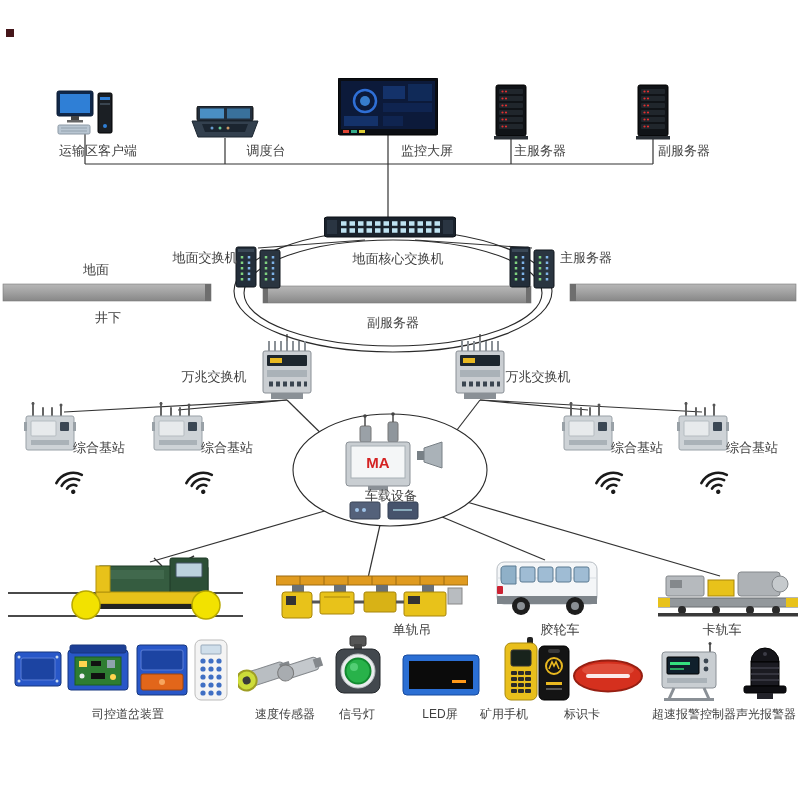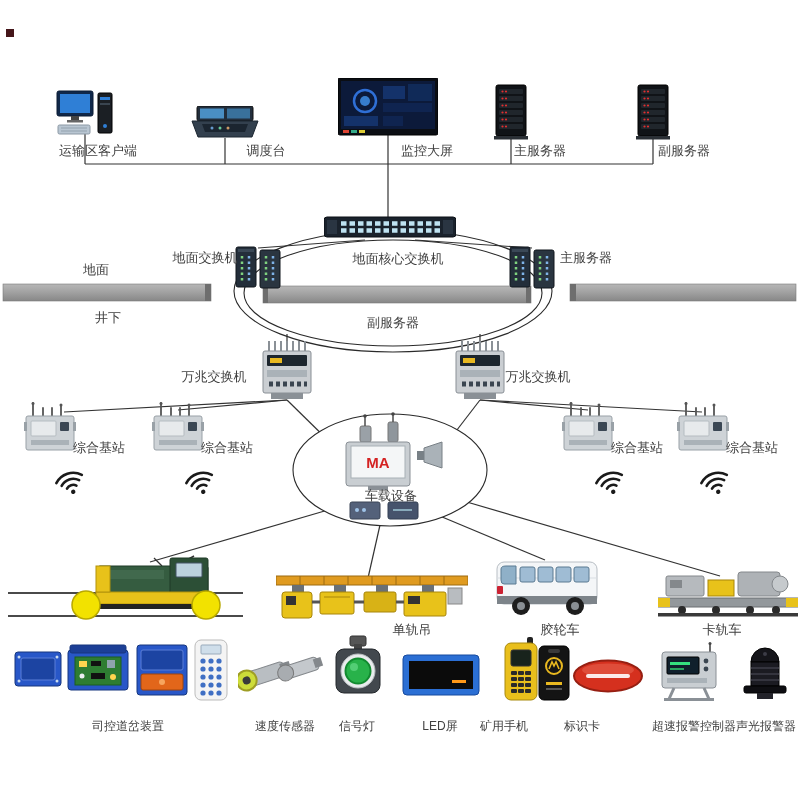--- a/index.html
+++ b/index.html
@@ -1,21 +1,21 @@
 <!DOCTYPE html>
 <html><head>
 <meta charset="utf-8">
 <style>
   * { margin:0; padding:0; box-sizing:border-box; }
   html,body { width:800px; height:800px; background:#fff; font-family:"Liberation Sans","DejaVu Sans",sans-serif; }
   .canvas { position:relative; width:800px; height:800px; background:#fff; overflow:hidden; }
   .wires { position:absolute; left:0; top:0; z-index:1; }
   .dev { position:absolute; z-index:3; }
   .lbl { position:absolute; z-index:4; transform:translateX(-50%); font-size:13px; color:#404040; white-space:nowrap; }
-  .lbl-sm { font-size:12px;margin-top:12px; }
+  .lbl-sm { font-size:12px; }
   .corner-mark { position:absolute; left:6px; top:29px; width:8px; height:8px; background:#45161a; z-index:2; }
 </style>
 </head>
 <body>
 
 <div class="canvas">
 
   <div class="corner-mark"></div>
 
   <svg class="wires" width="800" height="800" viewBox="0 0 800 800">

